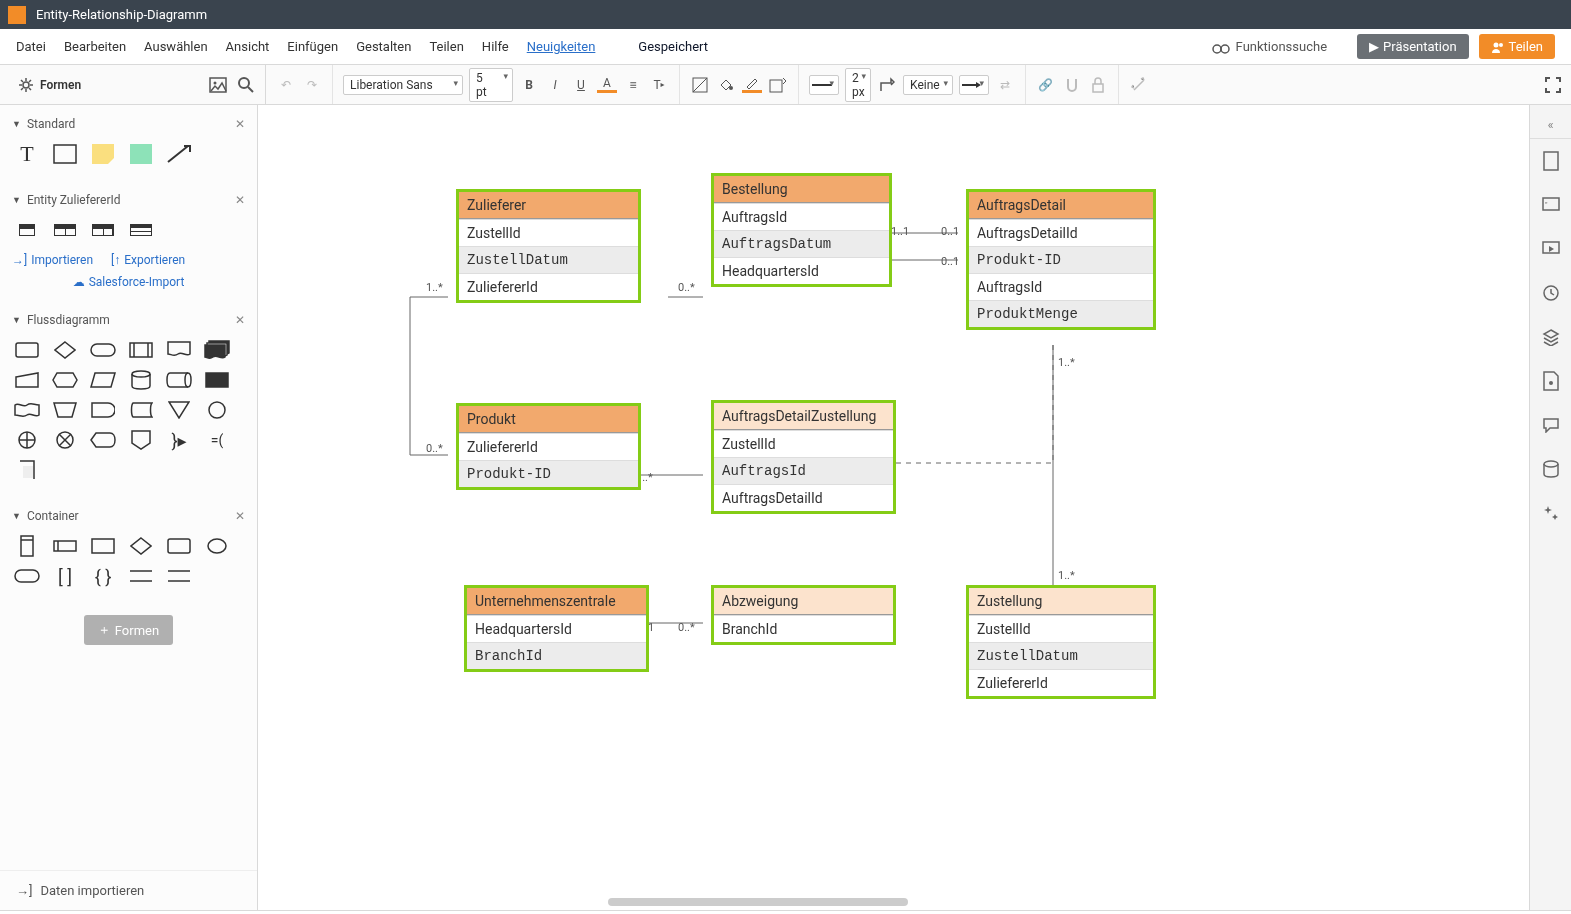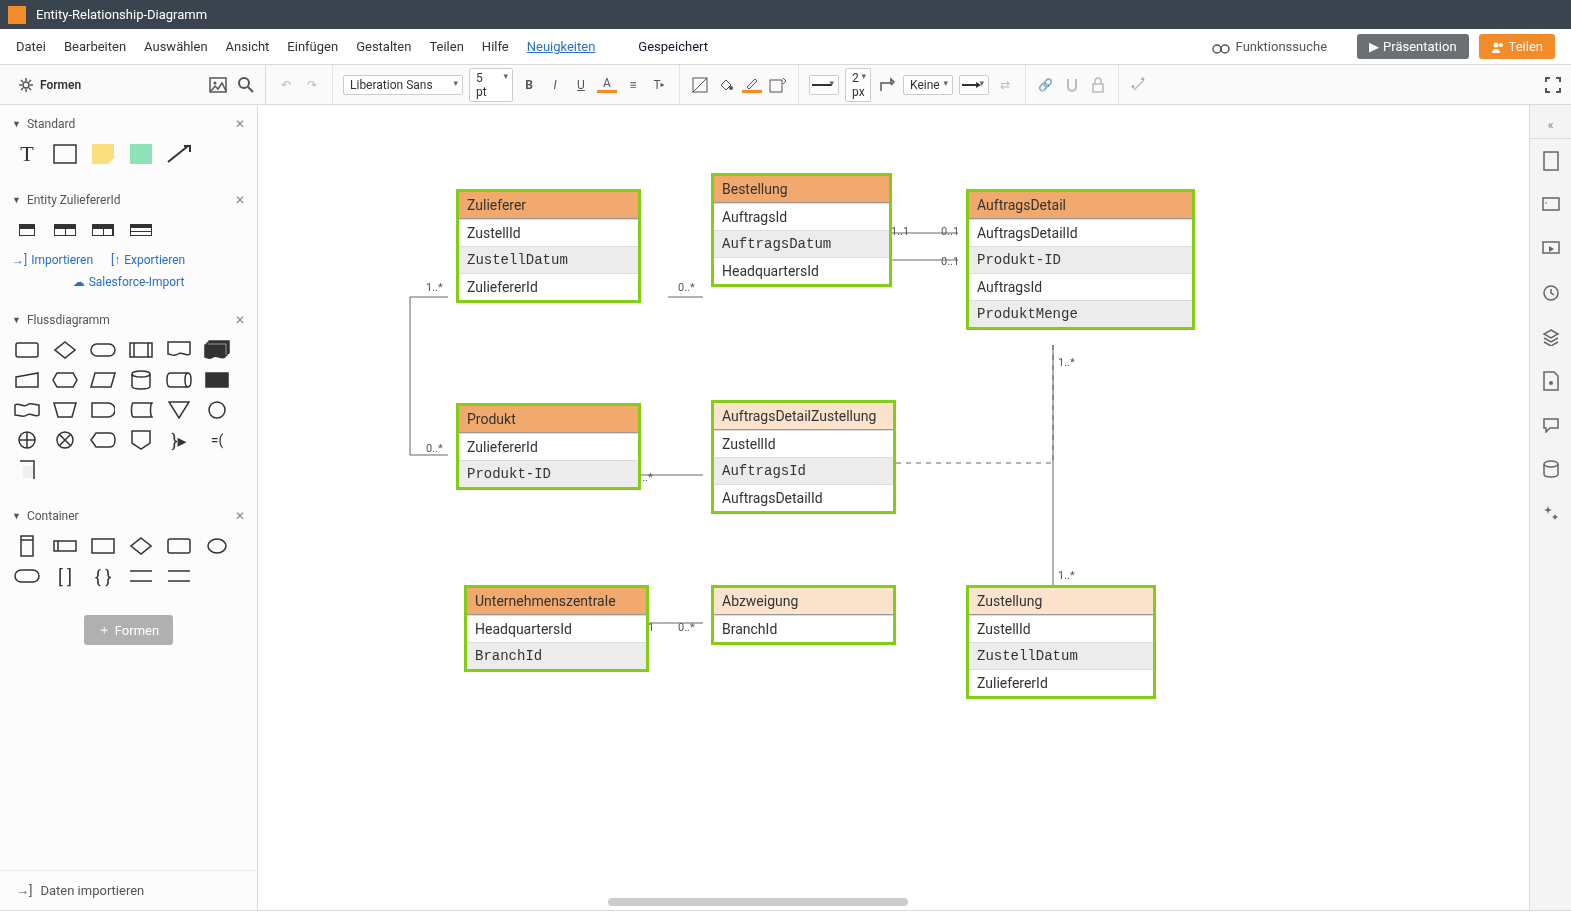--- a/index.html
+++ b/index.html
@@ -509,21 +509,21 @@
       <div class="entityfield">ZustellId</div>
       <div class="entityfield alt">ZustellDatum</div>
       <div class="entityfield">ZuliefererId</div>
     </div>
     <div class="entity" style="left:445px;top:68px;width:181px">
       <div class="entityhead">Bestellung</div>
       <div class="entityfield">AuftragsId</div>
       <div class="entityfield alt">AuftragsDatum</div>
       <div class="entityfield">HeadquartersId</div>
     </div>
-    <div class="entity" style="left:700px;top:84px;width:229px">
+    <div class="entity" style="left:700px;top:84px;width:190px">
       <div class="entityhead">AuftragsDetail</div>
       <div class="entityfield">AuftragsDetailId</div>
       <div class="entityfield alt">Produkt-ID</div>
       <div class="entityfield">AuftragsId</div>
       <div class="entityfield alt">ProduktMenge</div>
     </div>
     <div class="entity" style="left:190px;top:298px;width:185px">
       <div class="entityhead">Produkt</div>
       <div class="entityfield">ZuliefererId</div>
       <div class="entityfield alt">Produkt-ID</div>

